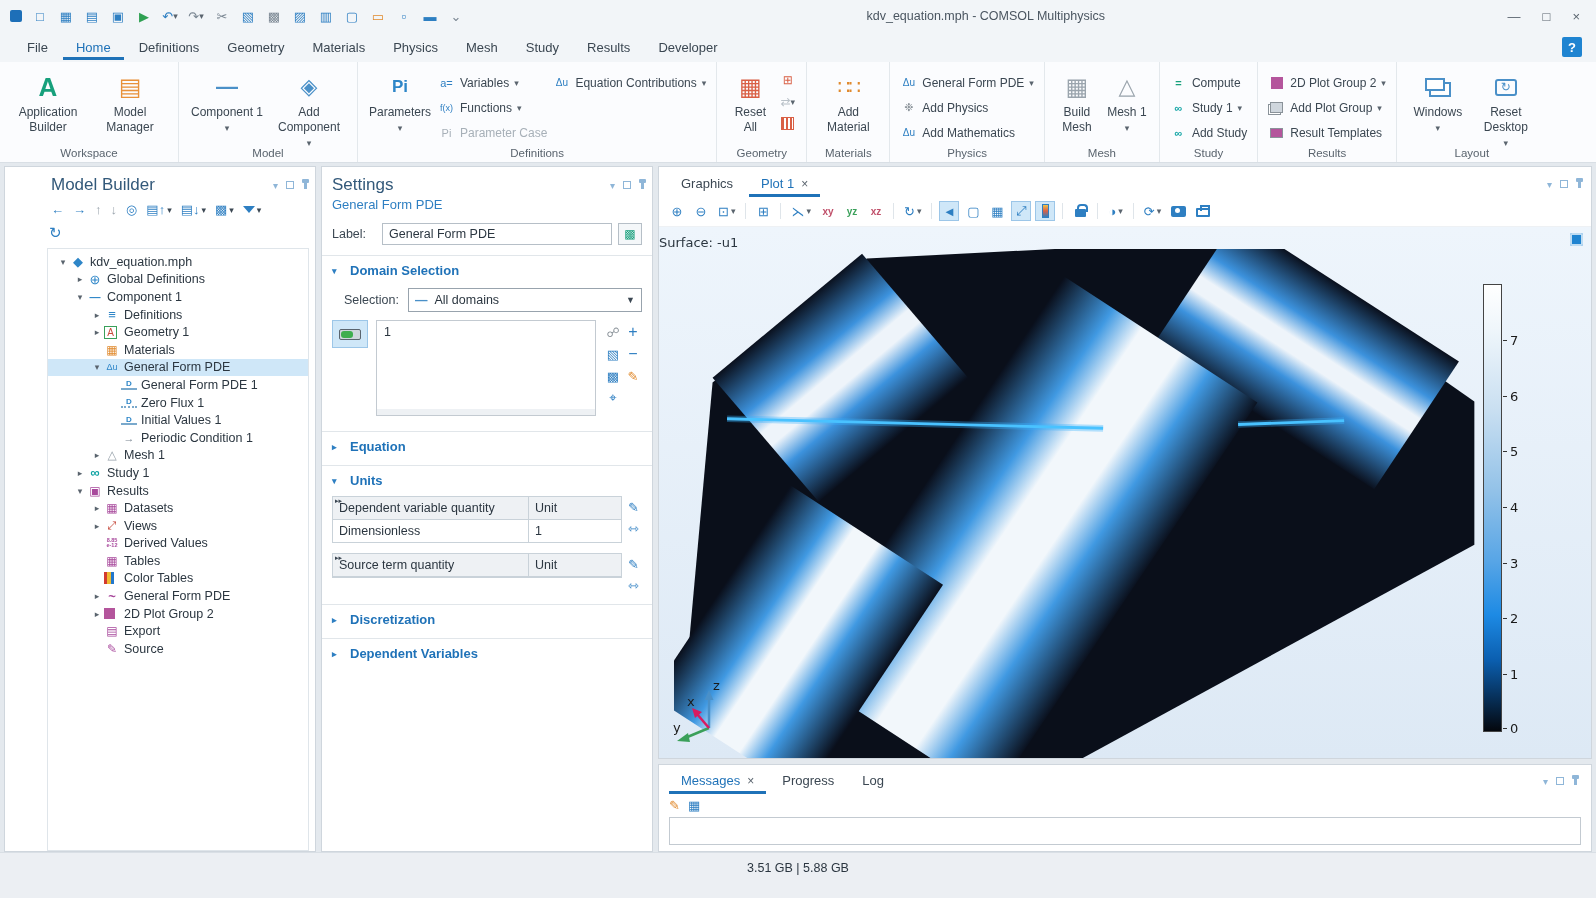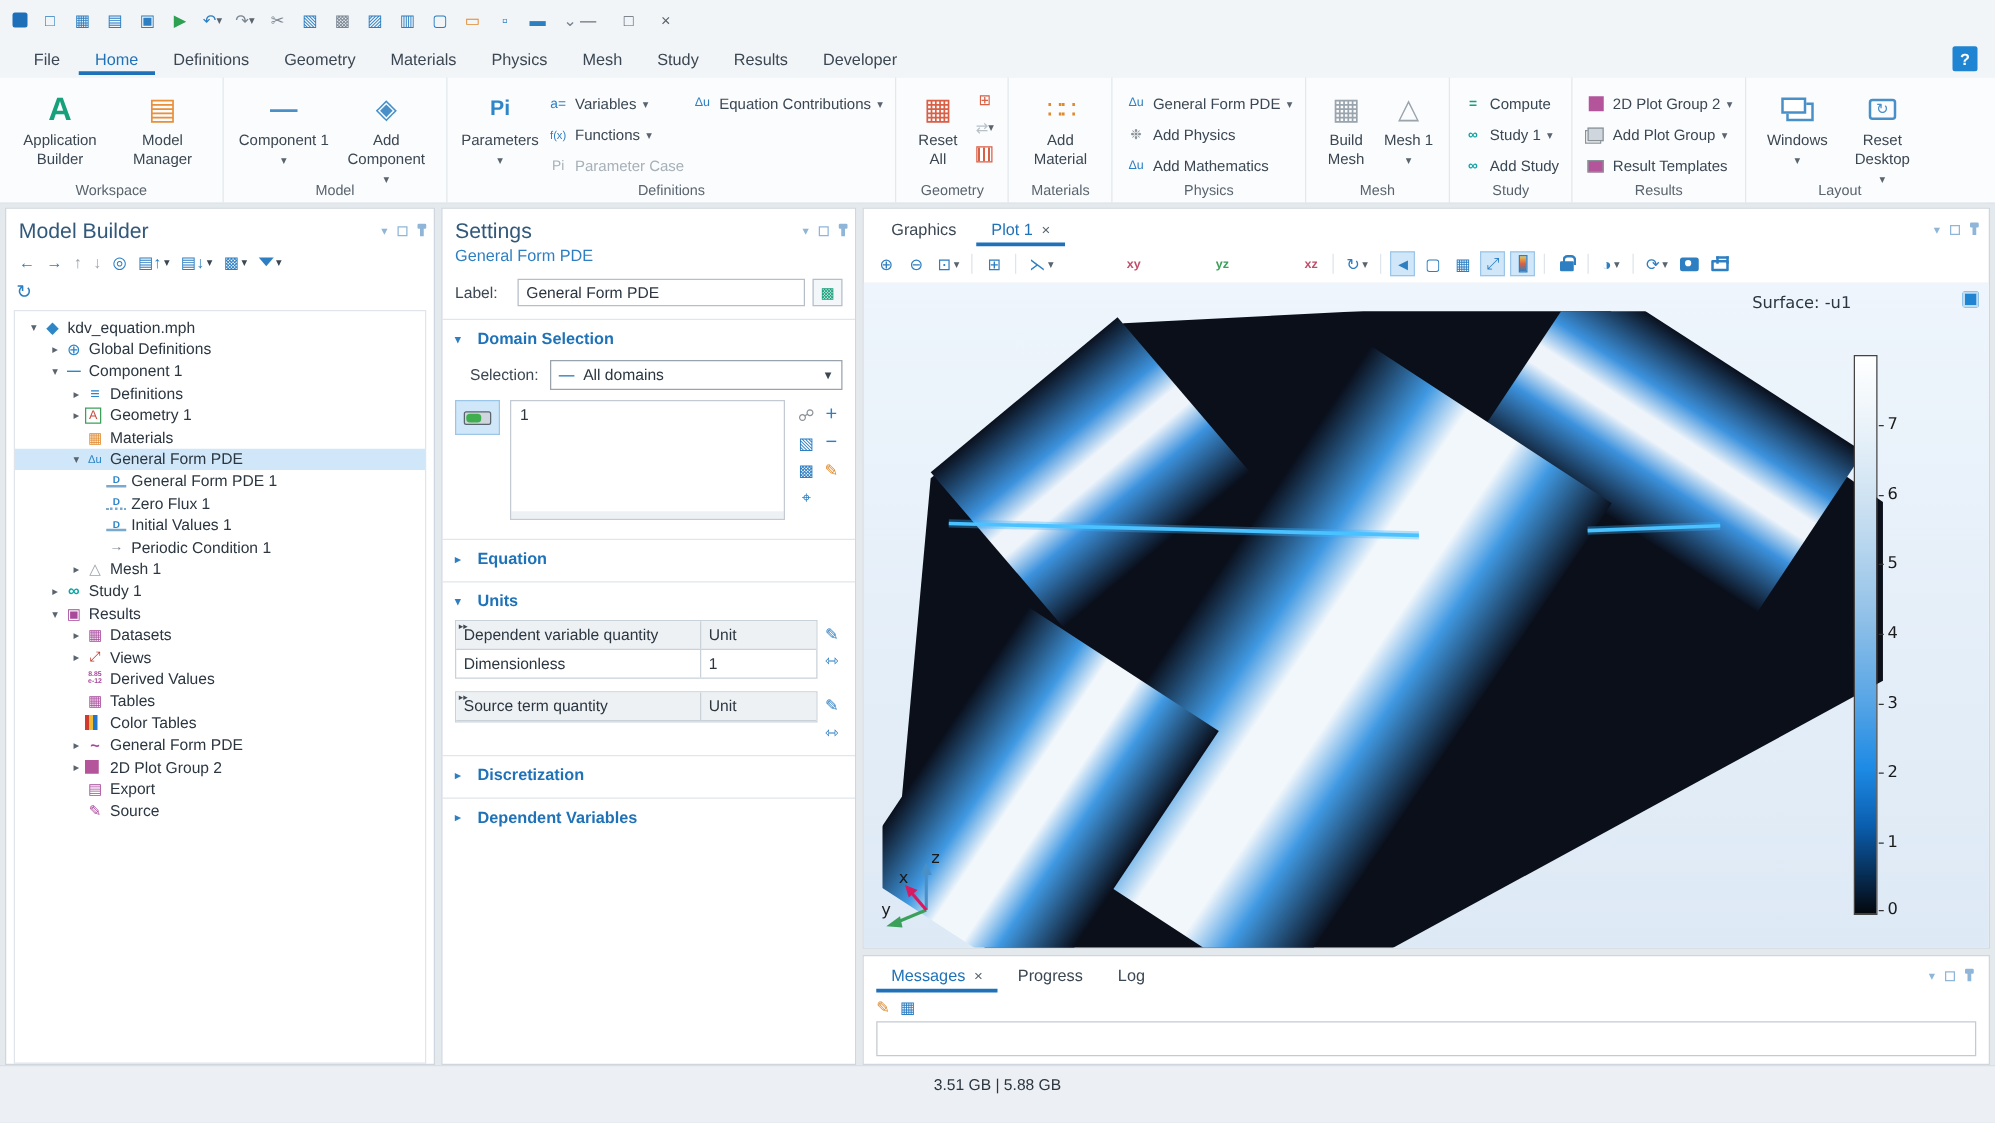--- a/index.html
+++ b/index.html
@@ -60,21 +60,21 @@
   .main { display:flex; height:689px; padding:3px 4px 0 4px; gap:5px; }
   .panel { background:#fff; border:1px solid #cfd6dd; }
   .panel-head { display:flex; align-items:center; padding:8px 8px 2px 10px; }
   .panel-title { font-size:17px; color:#33597a; }
   .panel-corner { margin-left:auto; display:flex; align-items:center; gap:8px; color:#8fb6d8; font-size:10px; }
   .cornerrect { width:8px; height:8px; border:1px solid #8fb6d8; }
   .pin { width:3px; height:7px; background:#8fb6d8; position:relative; margin-left:2px; }
   .pin::before { content:""; position:absolute; top:-3px; left:-2px; width:7px; height:4px; background:#8fb6d8; border-radius:1px; }
 
   
-  .mb { width:344px; display:flex; flex-direction:column; }
+  .mb { width:312px; display:flex; flex-direction:column;padding-left:36px; }
   .mb-toolbar { display:flex; align-items:center; gap:9px; padding:5px 10px 7px 10px; color:#2e7fc2; font-size:13px; }
   .mbt { display:flex; align-items:center; gap:2px; }
   .funnel { width:0; height:0; border-left:6px solid transparent; border-right:6px solid transparent; border-top:7px solid #2e7fc2; }
   .mb-filter { display:flex; align-items:center; gap:6px; padding:0 8px 6px 8px; }
   .mb-filter input { flex:1; height:22px; border:1px solid #b6bfc7; padding:0 6px; font-size:12.5px; color:#8a949e; font-family:"Liberation Sans",sans-serif; }
   .refresh { color:#2e7fc2; font-size:15px; }
   .tree { flex:1; border-top:1px solid #e4e9ee; margin:0 6px; border:1px solid #dfe5ea; overflow:hidden; padding-top:4px; }
   .trow { display:flex; align-items:center; height:17.6px; font-size:12.5px; color:#2b3640; white-space:nowrap; }
   .trow.sel { background:#cfe7f8; }
   .chev { width:14px; flex:0 0 14px; text-align:center; color:#5a646e; font-size:9px; }
@@ -142,31 +142,31 @@
   .graphics { flex:1; display:flex; flex-direction:column; position:relative; }
   .gtabs { display:flex; align-items:center; padding:4px 10px 0 10px; gap:4px; }
   .gtab { padding:5px 12px 6px 12px; font-size:13px; color:#3b4752; }
   .gtab.active { color:#1f72b8; border-bottom:3px solid #1f72b8; padding-bottom:3px; }
   .gtab .x { margin-left:7px; color:#5a646e; font-size:12px; }
   .gtoolbar { display:flex; align-items:center; gap:4px; padding:4px 8px 5px 8px; border-bottom:1px solid #eef1f4; }
   .gt { min-width:20px; height:20px; display:flex; align-items:center; justify-content:center; color:#2e7fc2; font-size:13px; padding:0 2px; border:1px solid transparent; }
   .gt.on { background:#cfe7f8; border:1px solid #9cc6e8; }
   .gt .caret { margin-left:2px; }
   .gsep { width:1px; height:16px; background:#dfe5ea; margin:0 3px; }
-  .gt-xyz { font-size:10px; font-weight:bold; color:#c0506a;margin-left:47px; }
+  .gt-xyz { font-size:10px; font-weight:bold; color:#c0506a; }
   .locki { width:11px; height:8px; background:#2e7fc2; border-radius:1px; position:relative; margin-top:4px; }
   .locki::before { content:""; position:absolute; top:-5px; left:2px; width:7px; height:6px; border:2px solid #2e7fc2; border-bottom:none; border-radius:4px 4px 0 0; }
   .cami { width:15px; height:11px; background:#2e7fc2; border-radius:2px; position:relative; }
   .cami::before { content:""; position:absolute; top:2px; left:4px; width:5px; height:5px; background:#fff; border-radius:50%; }
   .printi { width:14px; height:9px; border:2px solid #2e7fc2; border-radius:1px; position:relative; margin-top:3px; }
   .printi::before { content:""; position:absolute; top:-5px; left:2px; width:6px; height:4px; border:2px solid #2e7fc2; border-bottom:none; }
   .legendi { width:7px; height:14px; background:linear-gradient(#f5d26a,#d65; ); border:1px solid #2e7fc2; background:linear-gradient(#eec34a,#d95f45,#2e7fc2); }
 
   .canvas { flex:1; position:relative; background:linear-gradient(#eef5fc,#dde9f5); overflow:hidden; }
-  .plot-title { position:absolute; top:8px; left:0; right:110px; text-align:right; font-size:13px; color:#2b3640; font-family:"DejaVu Sans",sans-serif; }
+  .plot-title { position:absolute; top:8px; left:0; right:110px; text-align:left; font-size:13px; color:#2b3640; font-family:"DejaVu Sans",sans-serif; }
   .surface-svg { position:absolute; left:15px; top:22px; }
   .colorbar-wrap { position:absolute; right:58px; top:57px; width:50px; height:448px; }
   .colorbar { position:absolute; left:0; top:0; width:19px; height:448px; border:1px solid #444; background:linear-gradient(to bottom,#ffffff 0%,#eff6fb 10%,#c9dff1 28%,#93c2e8 46%,#57a5e6 62%,#1d8ae4 74%,#0b5fb0 84%,#07335f 92%,#04070d 100%); }
   .cbtick { position:absolute; left:27px; font-size:13px; color:#1a1a1a; font-family:"DejaVu Sans",sans-serif; transform:translateY(-50%); }
   .cbmark { position:absolute; left:20px; width:4px; height:1px; background:#333; }
   .triad { position:absolute; left:14px; bottom:10px; width:62px; height:72px; }
   .plot-info-ico { position:absolute; right:8px; top:6px; width:13px; height:13px; background:#1f84d1; border-radius:2px; box-shadow:inset 0 0 0 2px #bfdcf2; }
 
   
   .messages { height:88px; display:flex; flex-direction:column; }
@@ -196,20 +196,21 @@
     <span class="qico">▧</span>
     <span class="qico gray">▩</span>
     <span class="qico">▨</span>
     <span class="qico">▥</span>
     <span class="qico">▢</span>
     <span class="qico orange">▭</span>
     <span class="qico">▫</span>
     <span class="qico">▬</span>
     <span class="qico gray">⌄</span>
   </div>
+  <div class="title-text">kdv_equation.mph - COMSOL Multiphysics</div>
   <div class="winbtns">
     <span>—</span>
     <span>□</span>
     <span>×</span>
   </div>
 </div>
 
 <div class="menubar">
   <span class="menu-item">File</span>
   <span class="menu-item active">Home</span>

